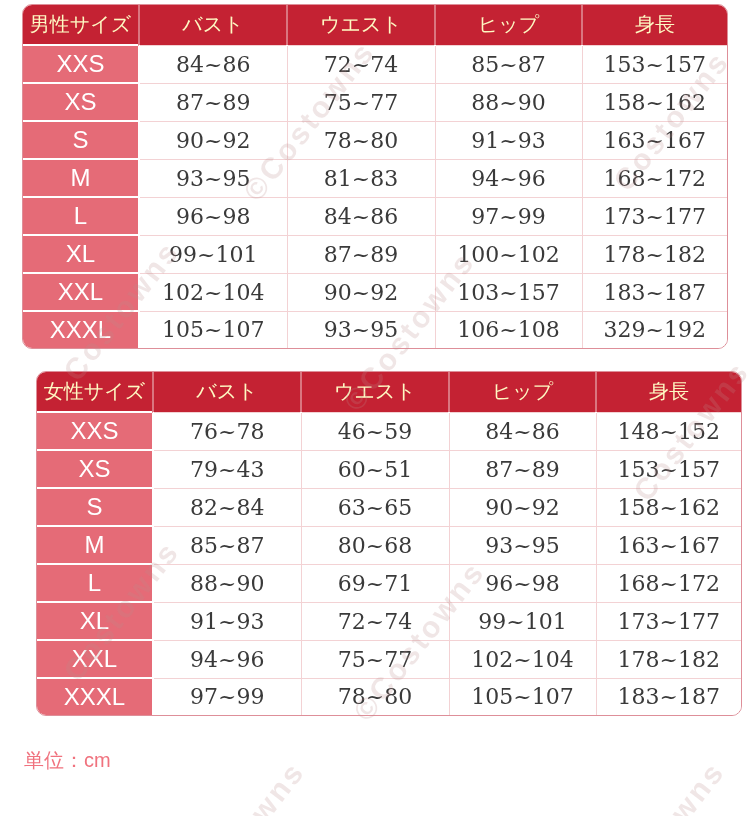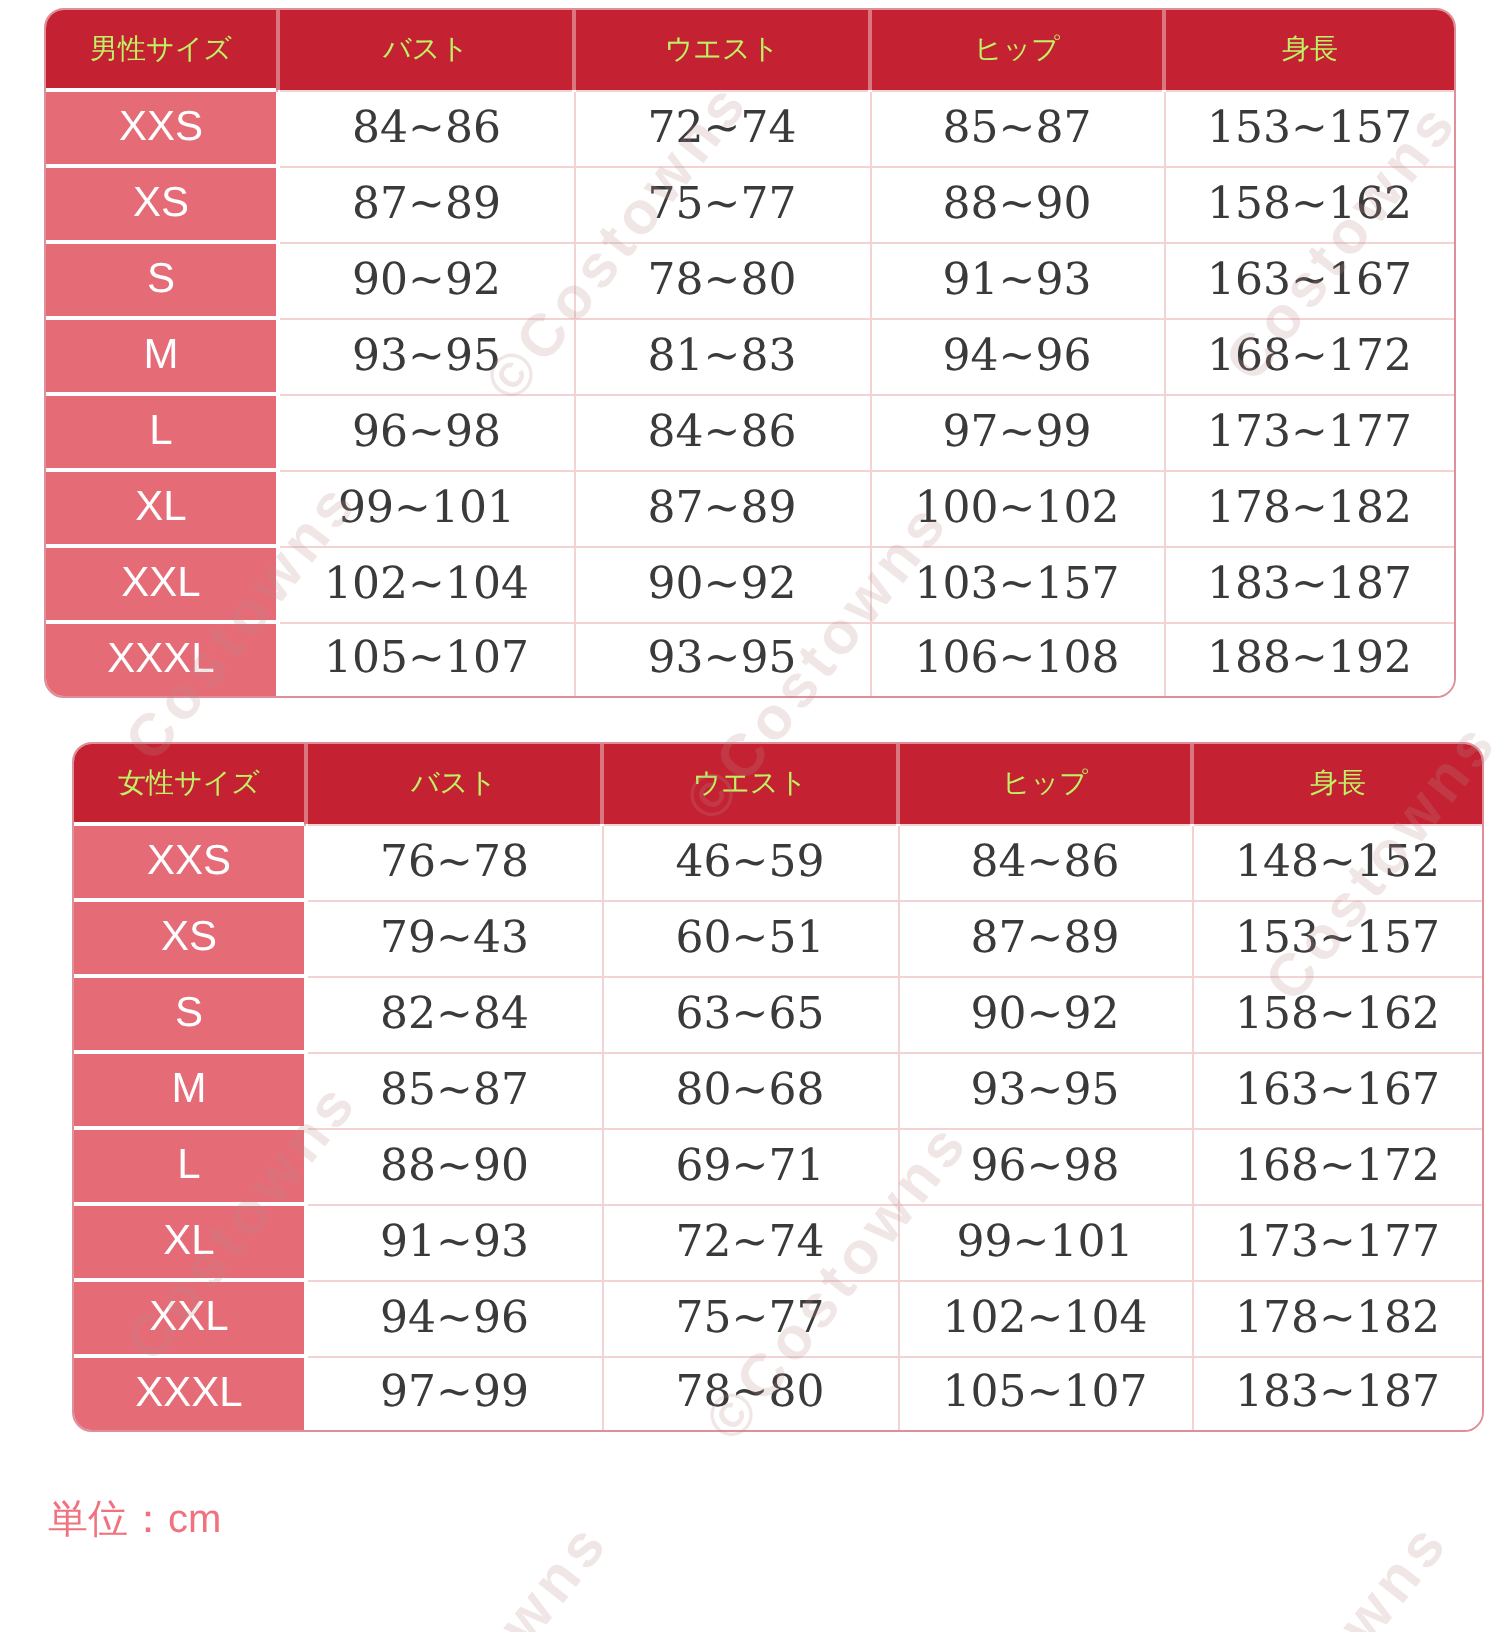--- a/index.html
+++ b/index.html
@@ -31,35 +31,35 @@
     table-layout:fixed;
   }
   col.c-size   { width:116px; }
   col.c-bust   { width:148px; }
   col.c-waist  { width:148px; }
   col.c-hip    { width:147px; }
   col.c-height { width:145px; }
 
   th {
     background:#c42233;
-    color:#bef264;
-    font-size:14px;
+    color:#fef9c3;
+    font-size:20px;
     font-weight:normal;
     height:39px;
     text-align:center;
     padding:0;
   }
   th + th { border-left:2px solid rgba(255,255,255,0.38);font-family:Liberation Mono, monospace; }
 
   td { padding:0; height:36px; text-align:center; vertical-align:middle; }
 
   td.size {
     background:#e56b77;
     color:#ffffff;
-    font-size:21px;
+    font-size:24px;
     border-top:2px solid #ffffff;
     border-right:2px solid #ffffff;
   }
   td.val {
     background:#ffffff;
     color:#3a3a3a;
     font-family:"DejaVu Serif", serif;
     font-size:22px;
     border-top:1px solid #f3d2d4;
     border-left:1px solid #f3d2d4;
@@ -162,21 +162,21 @@
         <td class="val first">102~104</td>
         <td class="val">90~92</td>
         <td class="val">103~157</td>
         <td class="val">183~187</td>
       </tr>
       <tr>
         <td class="size">XXXL</td>
         <td class="val first">105~107</td>
         <td class="val">93~95</td>
         <td class="val">106~108</td>
-        <td class="val">188~192</td>
+        <td class="val">329~192</td>
       </tr>
     </tbody>
   </table>
 </div>
 
 <div class="size-table-wrap t2">
   <table>
     <colgroup>
       <col class="c-size">
         <col class="c-bust">

